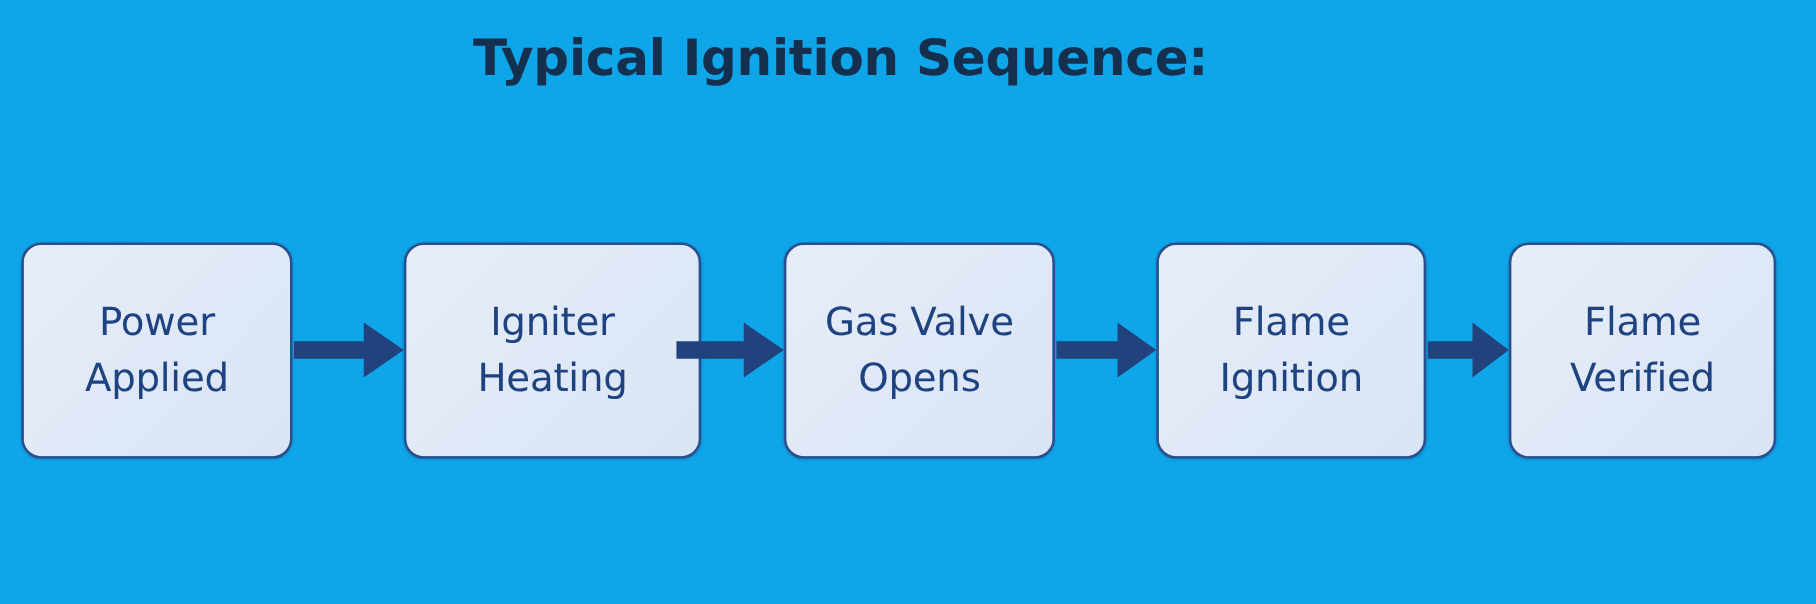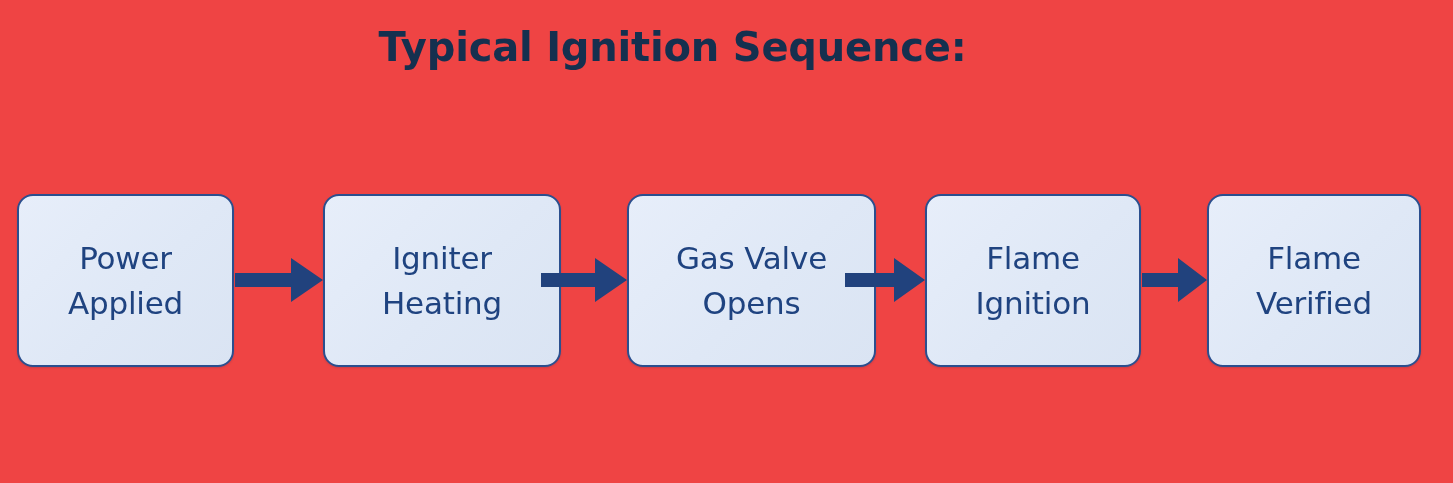--- a/index.html
+++ b/index.html
@@ -7,21 +7,21 @@
     padding: 0;
     background: #ffffff;
   }
   body {
     font-family: "DejaVu Sans", sans-serif;
   }
   #canvas {
     position: relative;
     width: 1453px;
     height: 483px;
-    background: #ef4444;
+    background: #0ea5e9;
     overflow: hidden;
   }
 
   
   #diagram-title {
     position: absolute;
     left: 0;
     top: 24px;
     width: 1345px;
     text-align: center;
@@ -103,21 +103,21 @@
       <div class="flow-node-label">Igniter
 Heating</div>
     </div>
 
     <div class="flow-arrow" style="left:541px; width:86px;">
       <svg viewBox="0 0 86 52" preserveAspectRatio="none" aria-hidden="true">
         <polygon points="0,19 54,19 54,4 86,26 54,48 54,33 0,33" fill="#21427d"></polygon>
       </svg>
     </div>
 
-    <div class="flow-node" style="left:627px; width:249px;">
+    <div class="flow-node" style="left:627px; width:217px;">
       <div class="flow-node-label">Gas Valve
 Opens</div>
     </div>
 
     <div class="flow-arrow" style="left:845px; width:80px;">
       <svg viewBox="0 0 80 52" preserveAspectRatio="none" aria-hidden="true">
         <polygon points="0,19 49,19 49,4 80,26 49,48 49,33 0,33" fill="#21427d"></polygon>
       </svg>
     </div>
 

